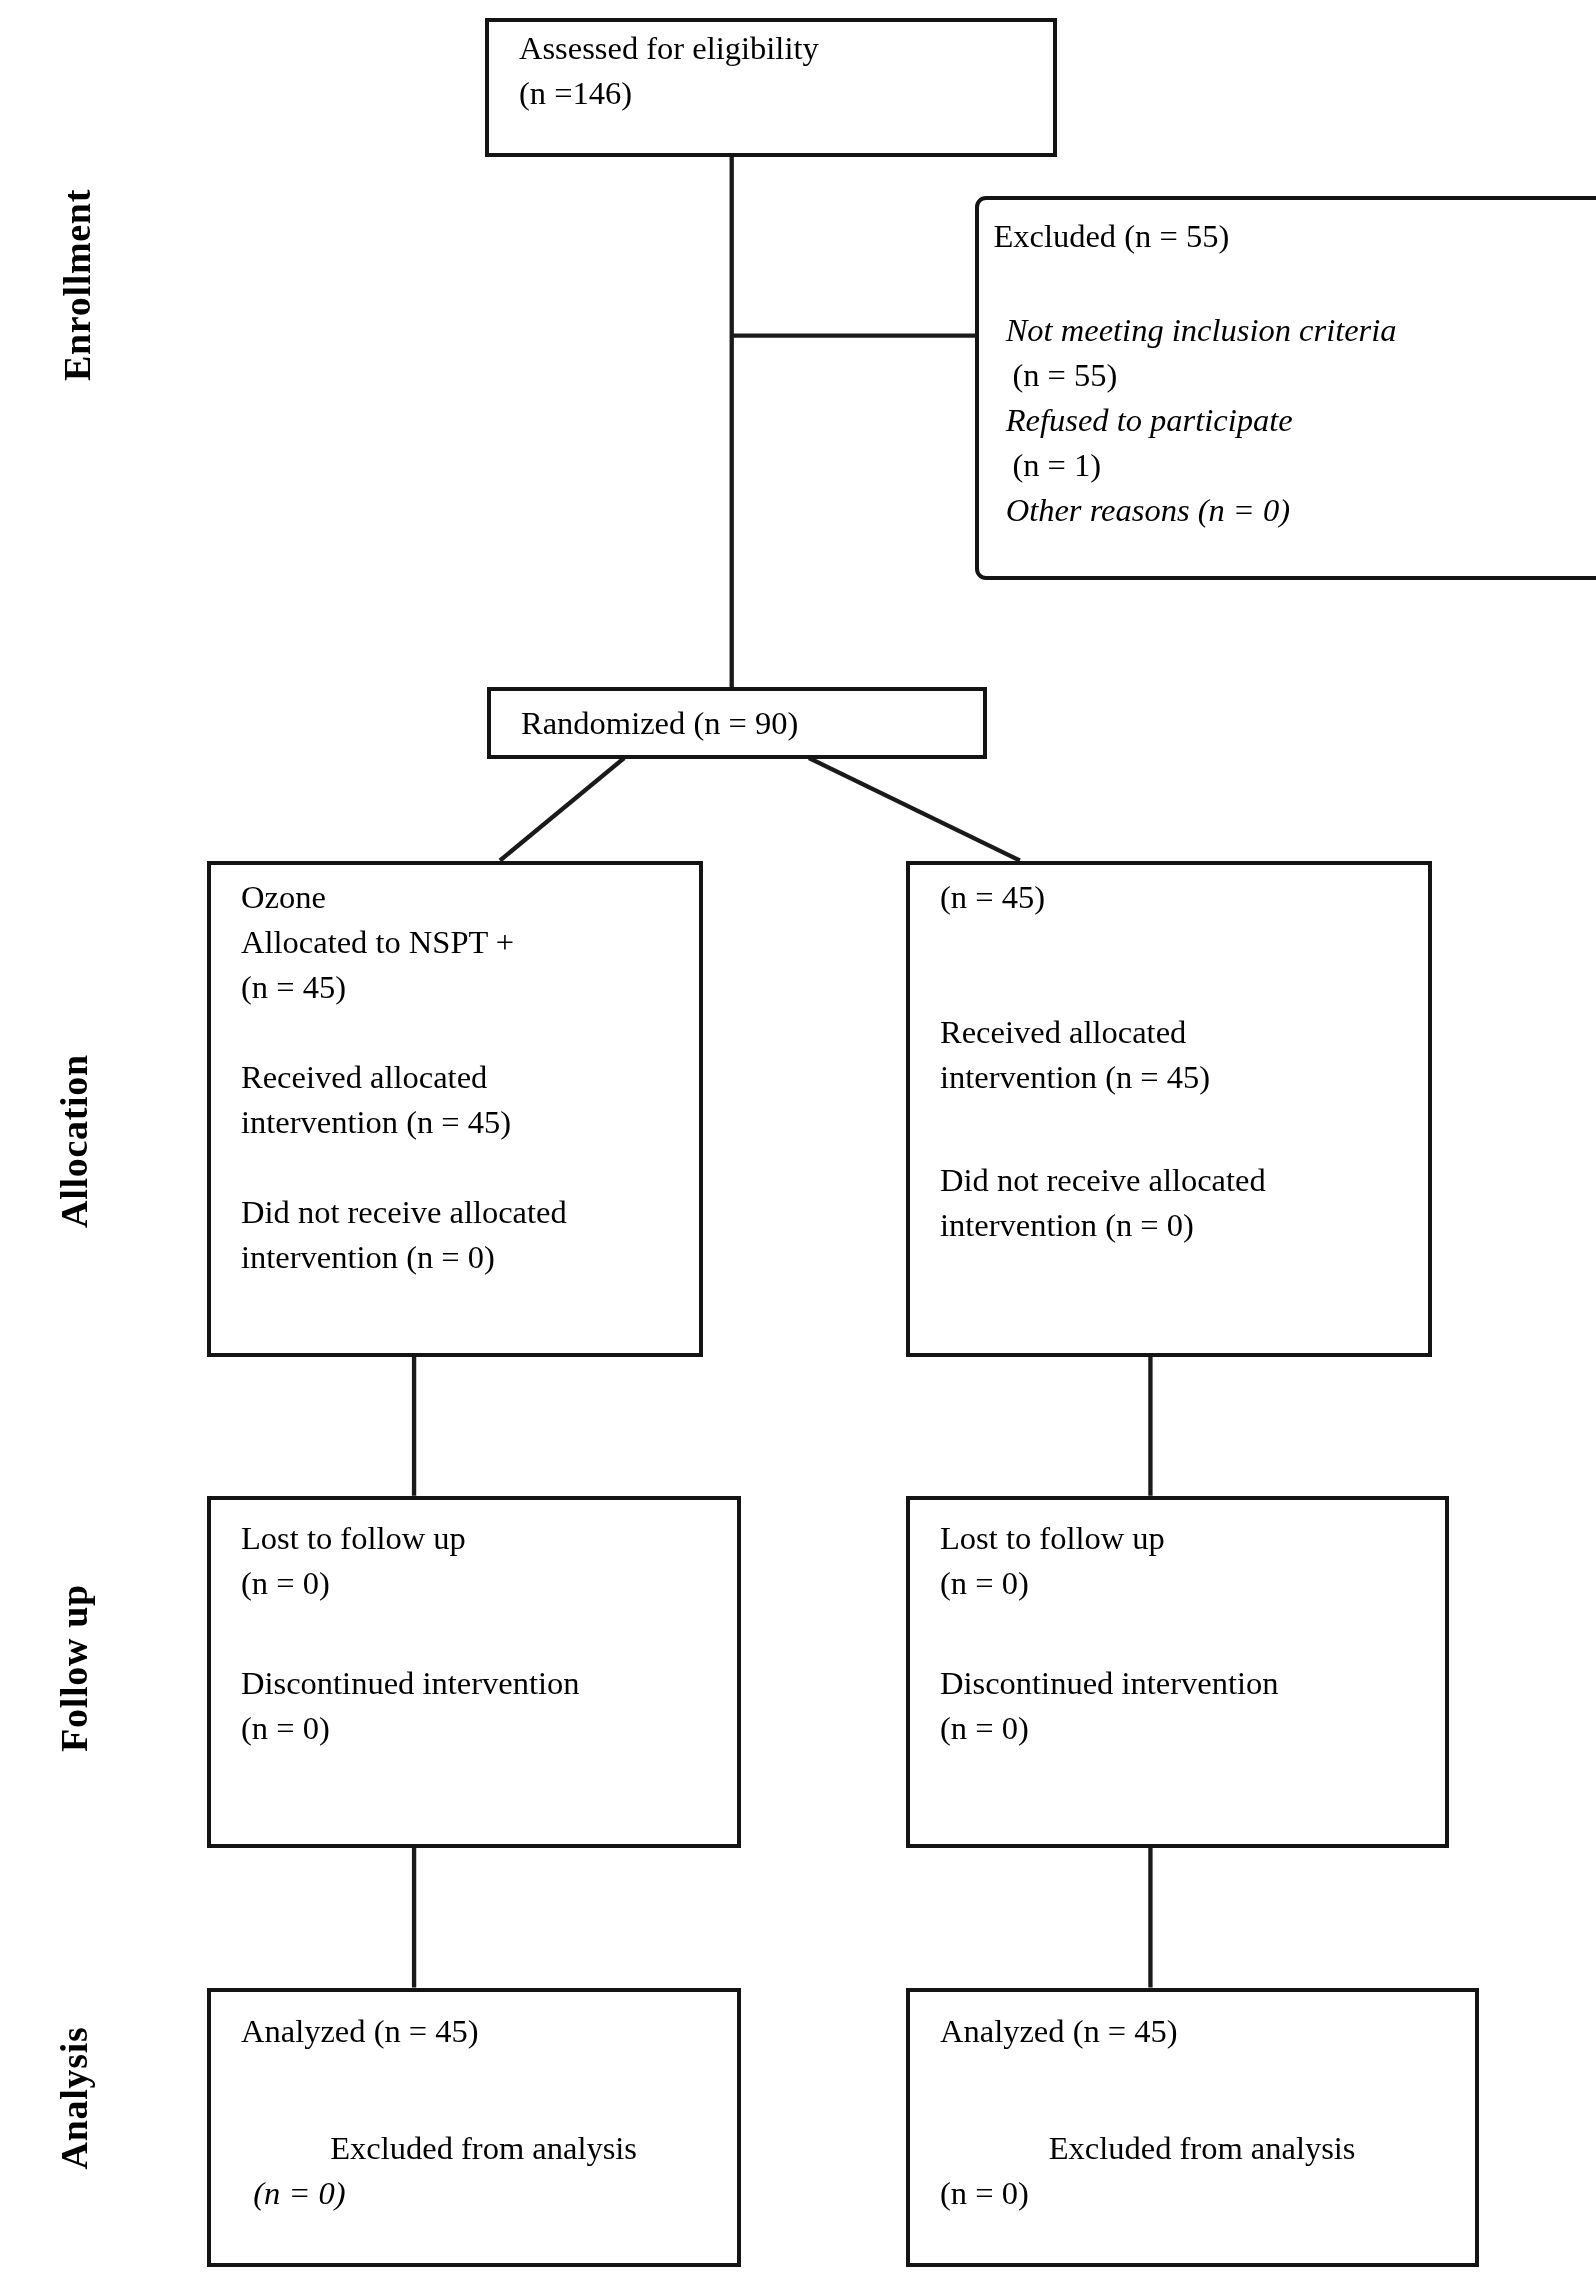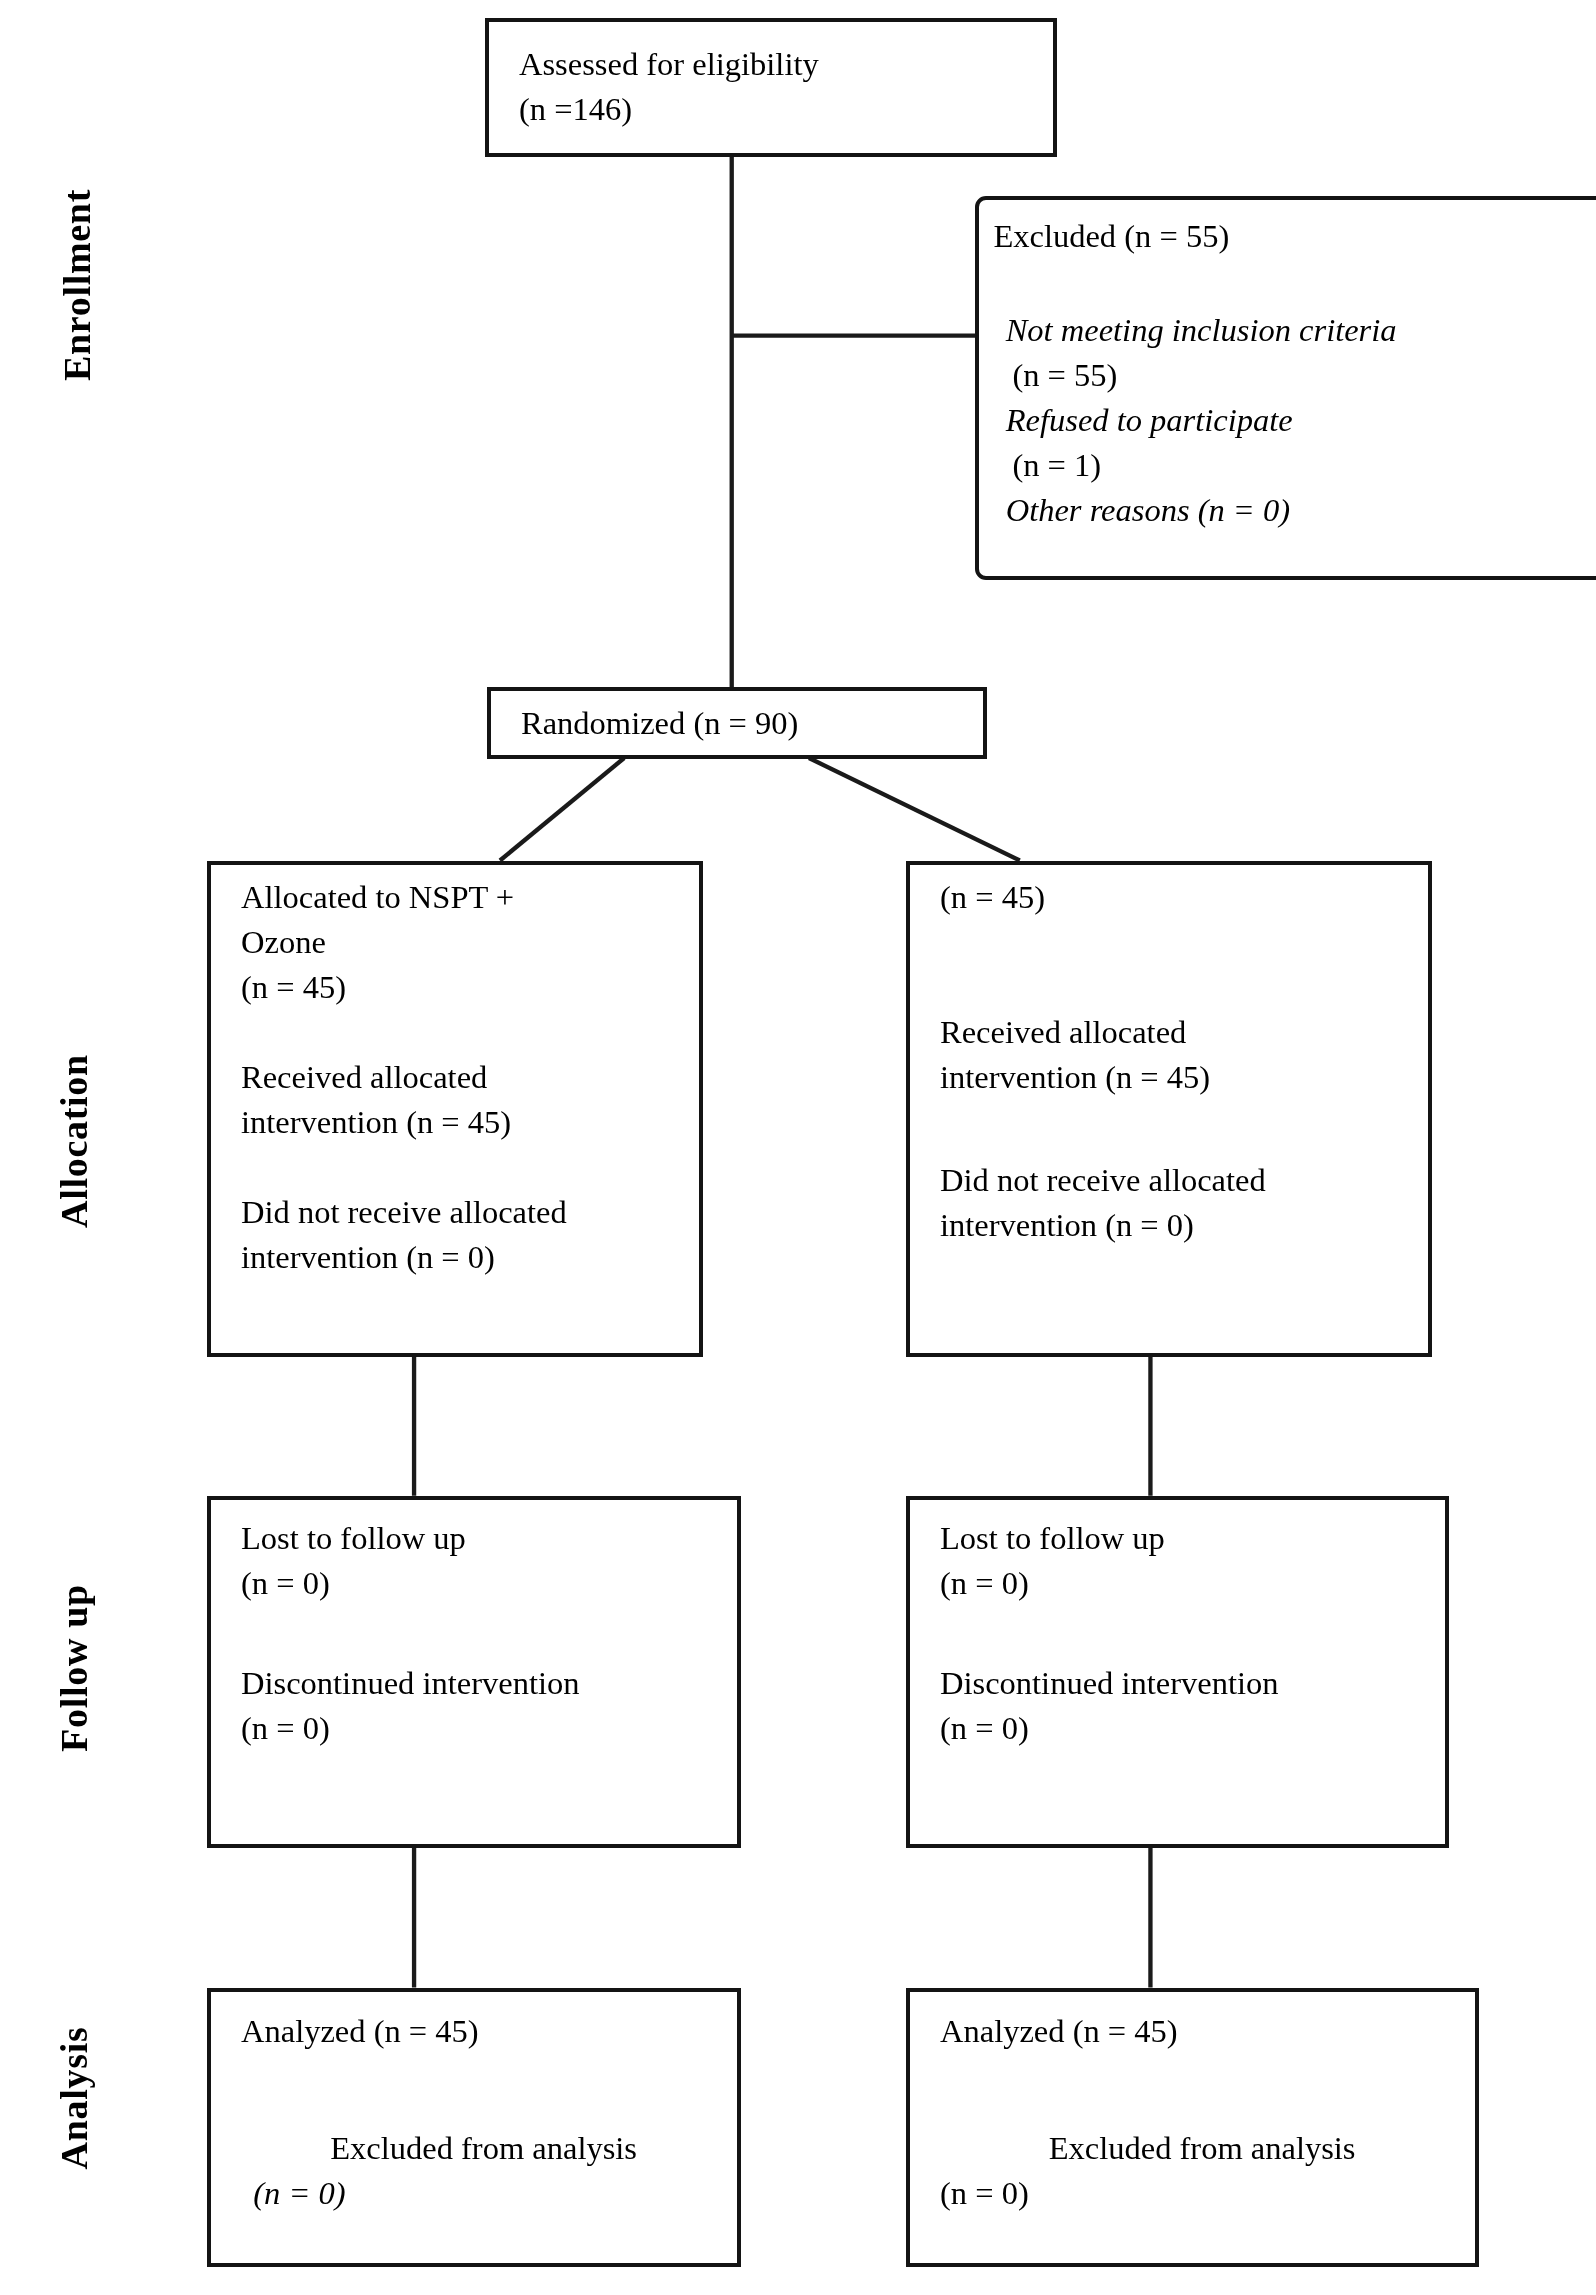--- a/index.html
+++ b/index.html
@@ -62,41 +62,41 @@
     <line x1="1593" y1="1877" x2="1593" y2="2072"></line>
     <line x1="573" y1="2557" x2="573" y2="2753"></line>
     <line x1="1593" y1="2557" x2="1593" y2="2753"></line>
   </svg>
 
   <div class="stage-label" style="left:77px; top:285px;">Enrollment</div>
   <div class="stage-label" style="left:74px; top:1141px;">Allocation</div>
   <div class="stage-label" style="left:74px; top:1668px;">Follow up</div>
   <div class="stage-label" style="left:74px; top:2098px;">Analysis</div>
 
-  <div class="box" style="left:485px; top:18px; width:572px; height:139px; padding-top:20px;">
+  <div class="box" style="left:485px; top:18px; width:572px; height:139px; padding-top:4px;">
     <div class="bline">Assessed for eligibility</div>
     <div class="bline">(n =146)</div>
   </div>
 
   <div class="box" style="left:975px; top:196px; width:659px; height:384px; padding-left:14.4px;border-radius:11px;">
     <div class="bline">Excluded (n = 55)</div>
     <div class="bline gap68 ind1">Not meeting inclusion criteria</div>
     <div class="bline ind2">(n = 55)</div>
     <div class="bline ind1">Refused to participate</div>
     <div class="bline ind2">(n = 1)</div>
     <div class="bline ind1">Other reasons (n = 0)</div>
   </div>
 
   <div class="box" style="left:487px; top:687px; width:500px; height:72px; padding-top:10px;">
     <div class="bline">Randomized (n = 90)</div>
   </div>
 
   <div class="box" style="left:207px; top:861px; width:496px; height:496px; padding-top:10px;">
+    <div class="bline">Ozone</div>
     <div class="bline">Allocated to NSPT +</div>
-    <div class="bline">Ozone</div>
     <div class="bline">(n = 45)</div>
     <div class="bline gap">Received allocated</div>
     <div class="bline">intervention (n = 45)</div>
     <div class="bline gap">Did not receive  allocated</div>
     <div class="bline">intervention (n = 0)</div>
   </div>
 
   <div class="box" style="left:906px; top:861px; width:526px; height:496px; padding-top:10px;">
     <div class="bline">(n = 45)</div>
     <div class="bline gap125">Received allocated</div>

